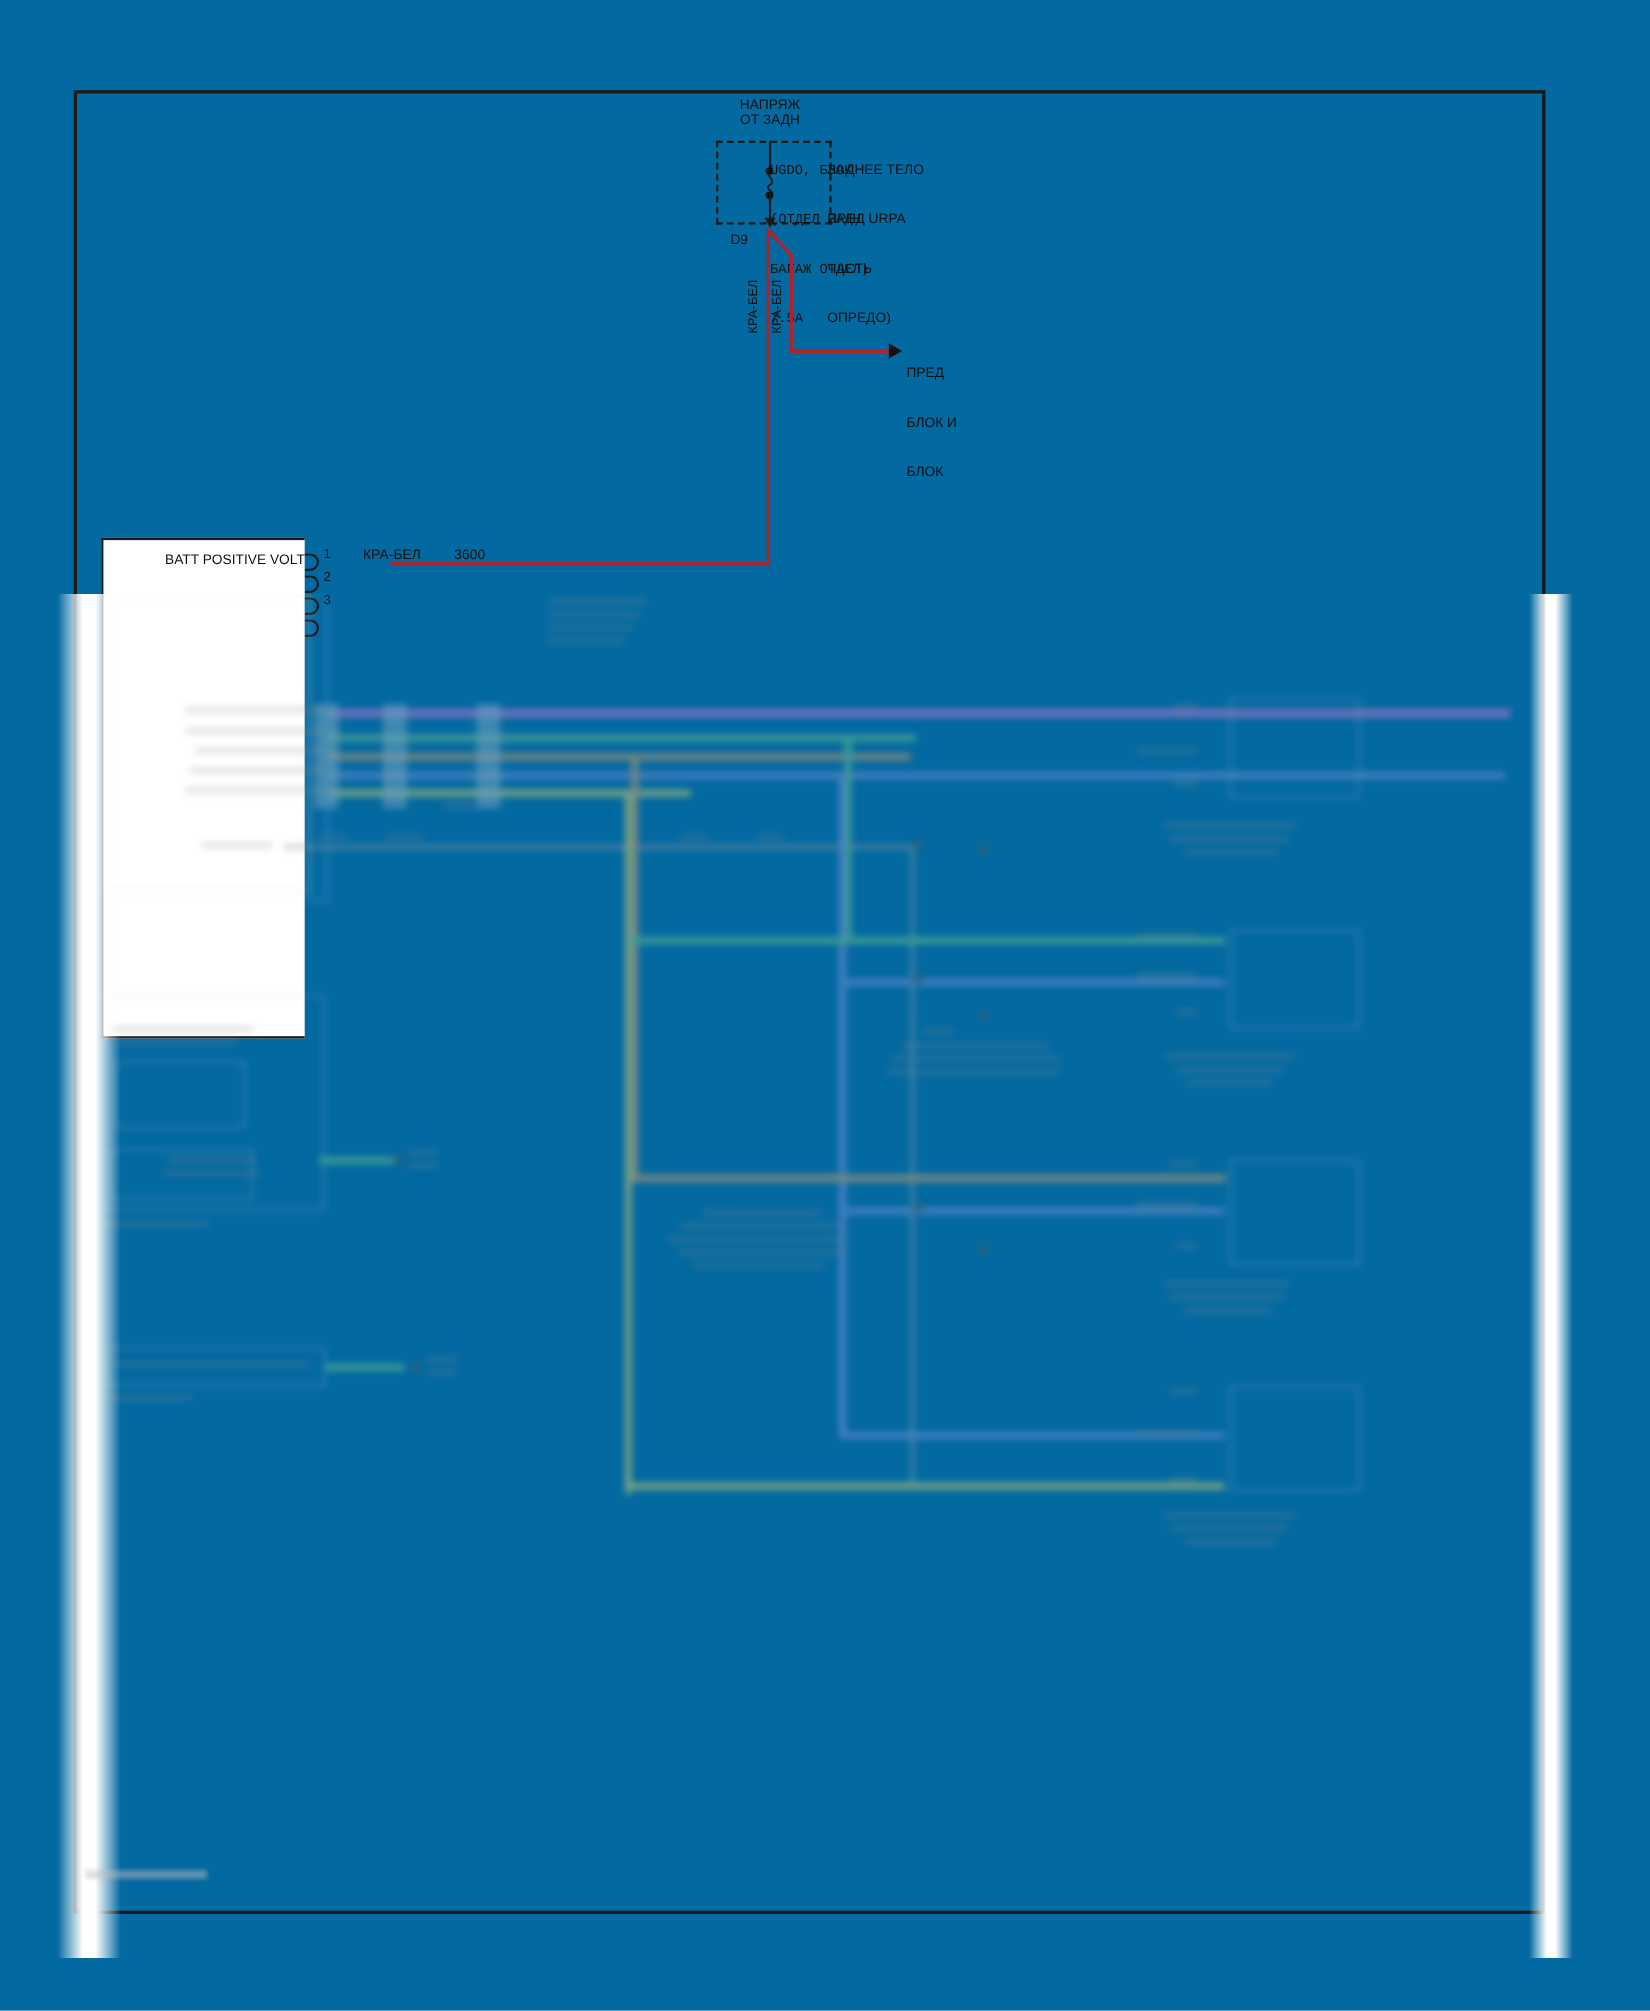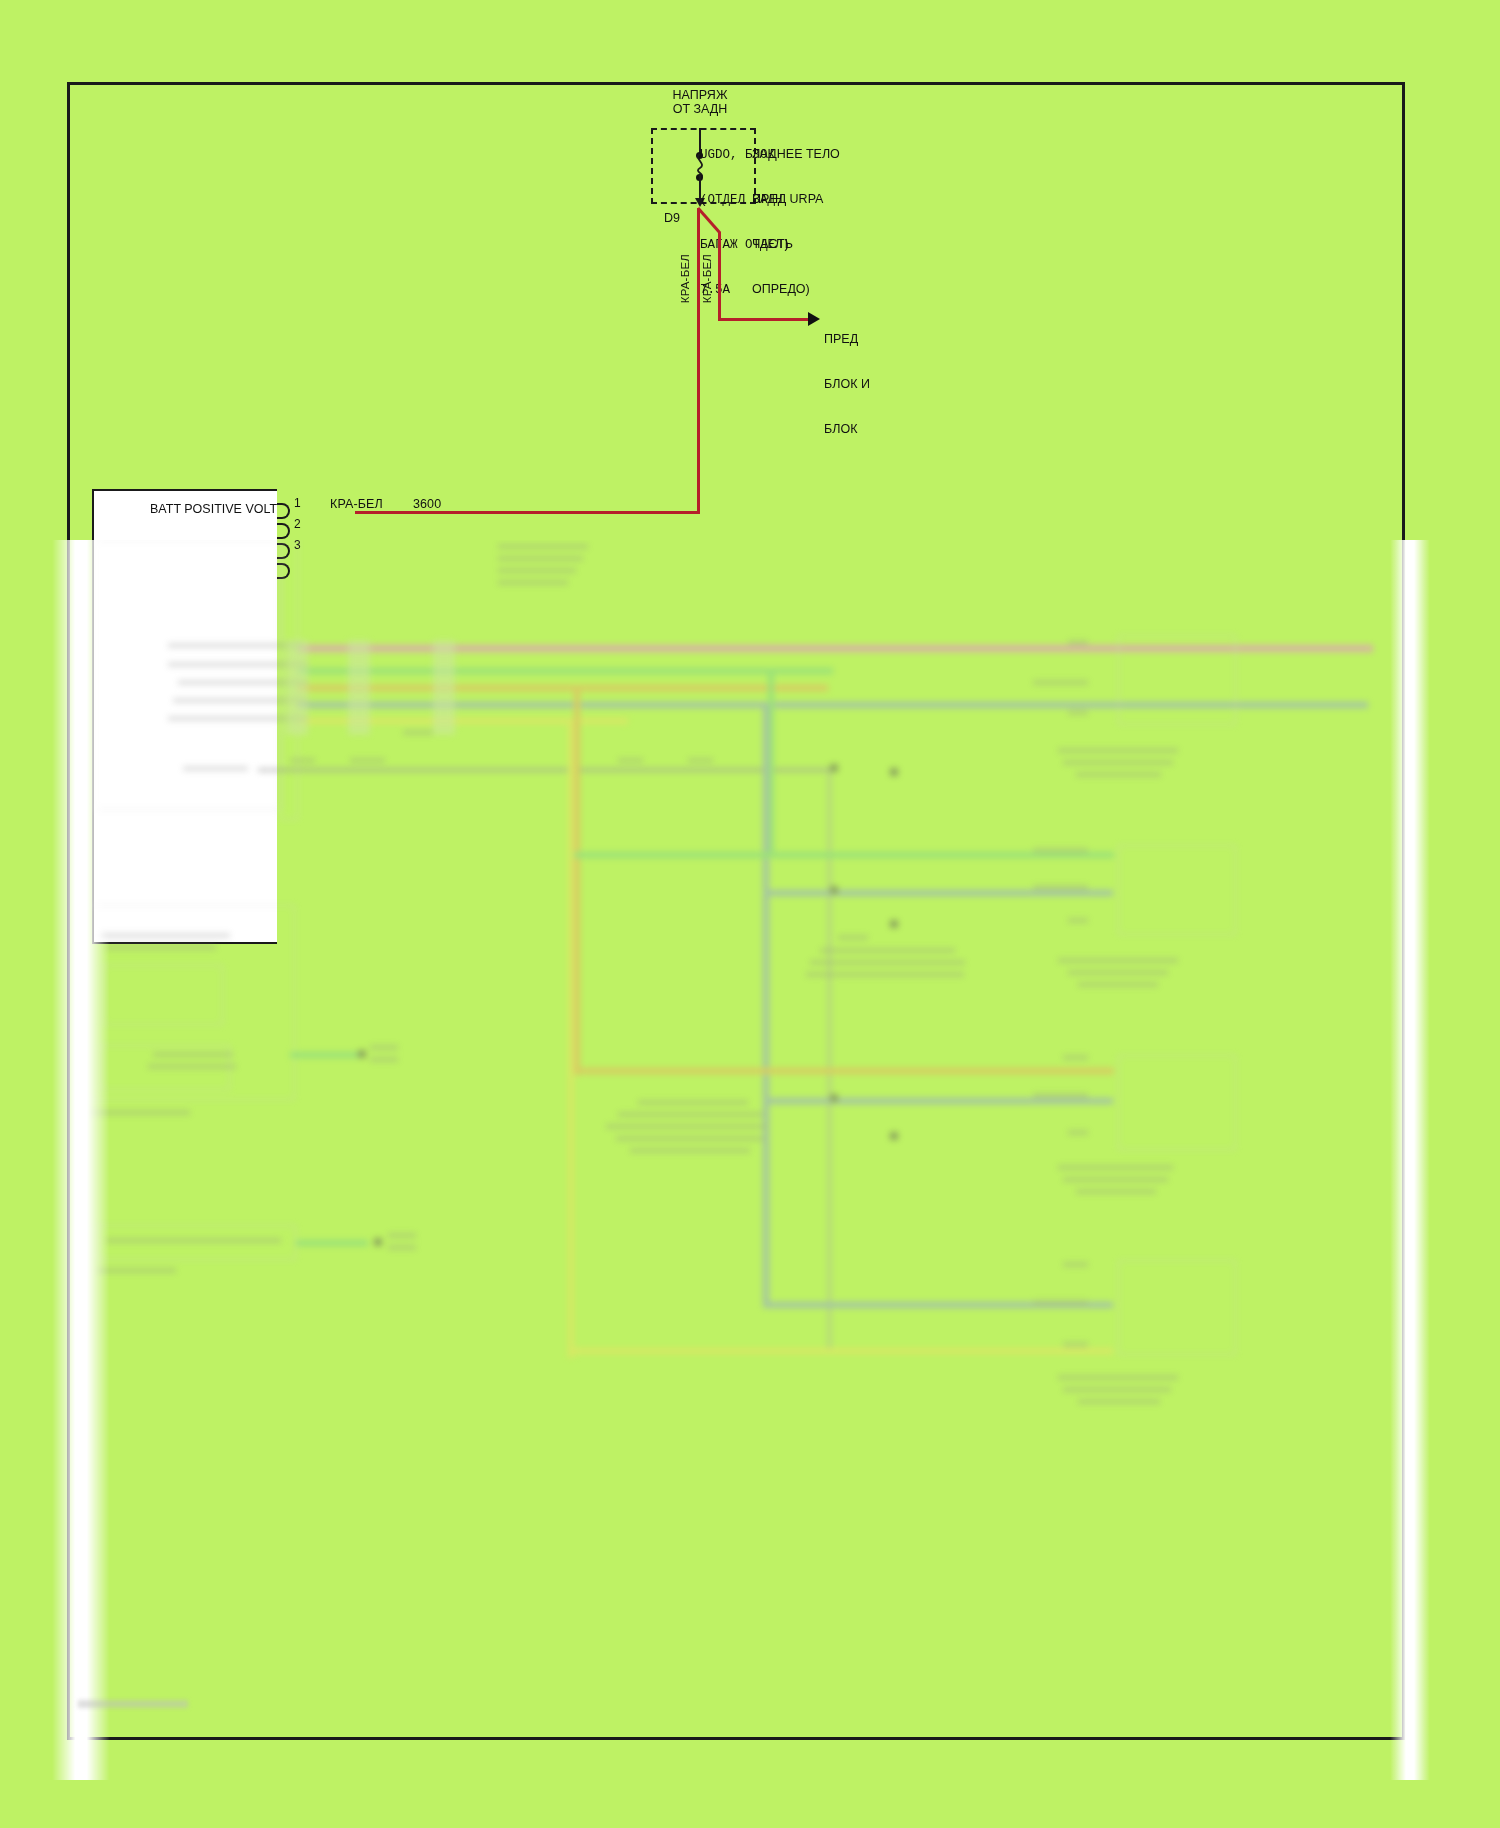--- a/index.html
+++ b/index.html
@@ -1,19 +1,19 @@
 <!DOCTYPE html>
 <html><head>
 <meta charset="utf-8">
 <style>
   html,body{margin:0;padding:0;background:#ffffff;}
   body{width:1500px;height:1828px;position:relative;overflow:hidden;
        font-family:"Liberation Sans","DejaVu Sans",sans-serif;}
 
-  #page{position:absolute;left:0;top:0;width:1500px;height:1828px;background:#bef264;}
+  #page{position:absolute;left:0;top:0;width:1500px;height:1828px;background:#0369a1;}
 
   
   .doc-frame{position:absolute;left:67px;top:82px;width:1338px;height:1658px;
              border:3px solid #1a1a1a;box-sizing:border-box;background:transparent;}
 
   
   .lbl{position:absolute;font-size:12.5px;color:#111;white-space:pre;line-height:14px;letter-spacing:.1px;}
   .redline{position:absolute;background:#b5202a;}
   .redv{width:3px;}
   .redh{height:3px;}

